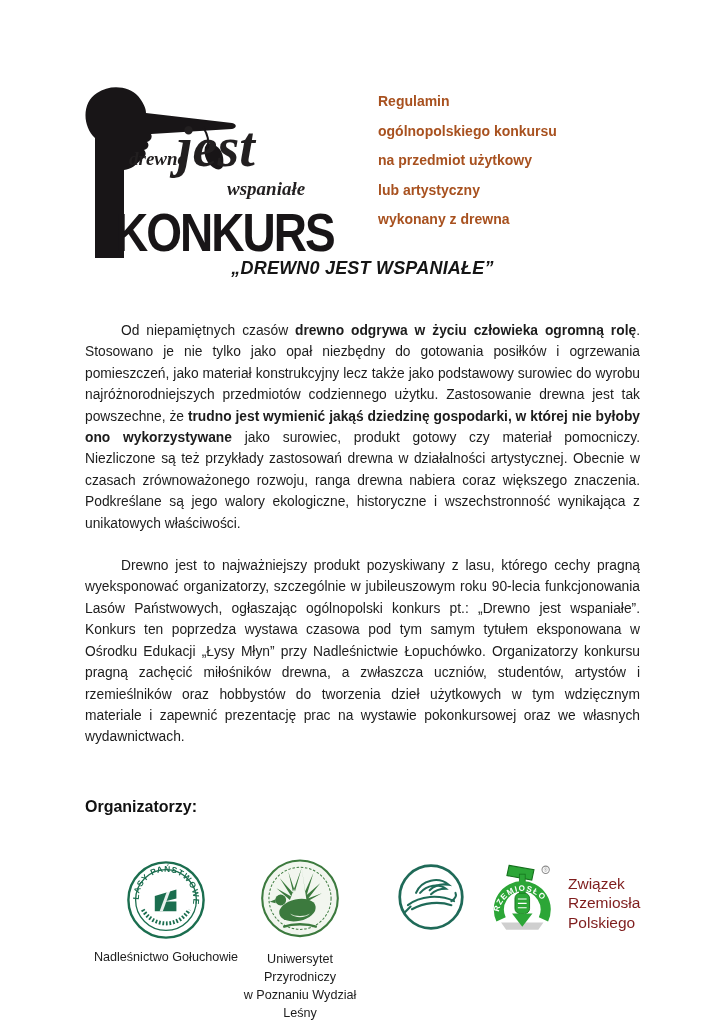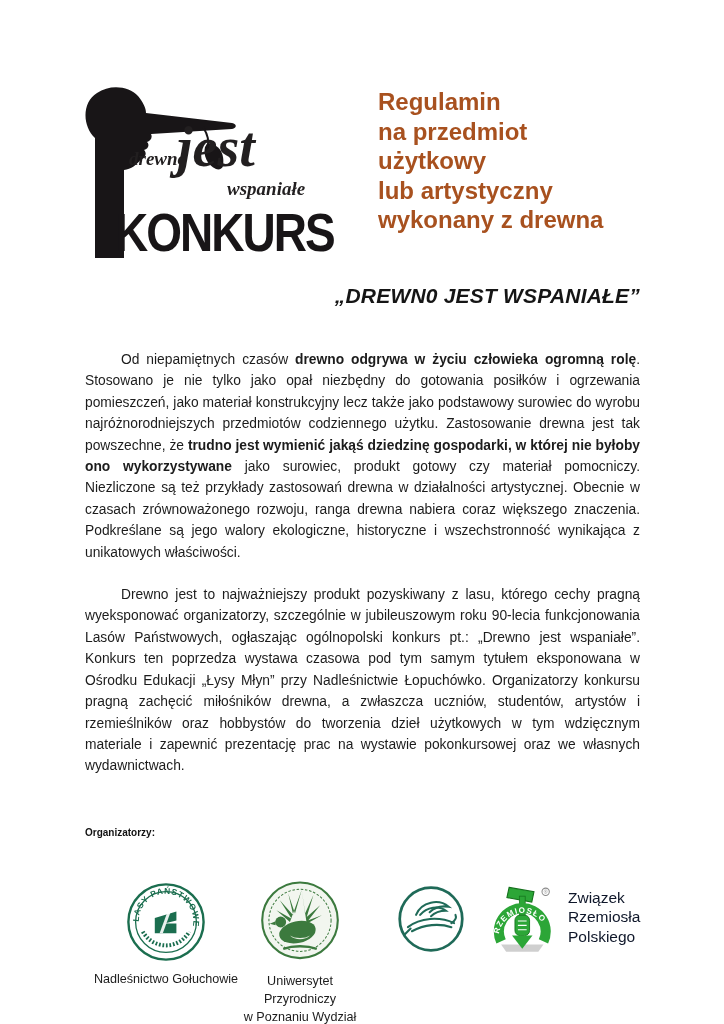--- a/index.html
+++ b/index.html
@@ -18,47 +18,47 @@
   .brandlogo{position:relative;width:235px;height:172px;flex:0 0 auto;}
   .brandlogo svg{position:absolute;left:0;top:0;}
   .lg-word{position:absolute;color:#221f20;white-space:nowrap;}
   .lg-drewno{left:44px;top:62px;font:italic 600 19px "Liberation Serif",serif;}
   .lg-jest{left:92px;top:33px;font:italic 700 56px "Liberation Serif",serif;line-height:1;}
   .lg-wspaniale{left:142px;top:92px;font:italic 600 19px "Liberation Serif",serif;}
   .lg-konkurs{left:30px;top:114px;font:700 46px "Liberation Sans",sans-serif;
     letter-spacing:-2px;transform:scaleY(1.18);transform-origin:left top;color:#181517;}
   .doc-title{
     margin-left:58px;padding-top:1px;width:275px;
-    font-size:24px;font-weight:700;line-height:29.5px;color:#A8511F;
+    font-size:14px;font-weight:700;line-height:29.5px;color:#A8511F;
   }
   
   .heading{
-    margin-top:26px;text-align:right;
-    font-style:italic;font-weight:700;font-size:21px;color:#151515;
+    text-align:center;
+    font-style:italic;font-weight:700;font-size:18px;color:#151515;
     letter-spacing:.2px;
   }
   
   .bodytext{margin-top:41px;}
   .para{
     font-size:13.8px;line-height:21.4px;text-align:justify;
     text-indent:36px;margin:0 0 21px 0;color:#1c1c1c;
   }
   .para b{font-weight:700;}
-  .org-label{margin-top:50px;font-size:10px;font-weight:700;color:#111;}
+  .org-label{margin-top:50px;font-size:16px;font-weight:700;color:#111;}
   
   .org-row{position:relative;margin-top:42px;height:140px;}
   .org{position:absolute;top:0;text-align:center;}
   .org-img{display:flex;justify-content:center;}
   .caption{margin-top:8px;font-size:12.6px;line-height:18px;color:#1c1c1c;}
   .org1{left:0;width:162px;}
   .org2{left:146px;width:138px;}
   .org3{left:282px;width:128px;}
   .org4{left:405px;width:230px;text-align:left;}
   .org4-inner{display:flex;align-items:flex-start;}
-  .zrp-text{margin-left:12px;margin-top:8px;font-size:15.5px;line-height:19.5px;color:#0f172a;}
+  .zrp-text{margin-left:12px;margin-top:16px;font-size:15.5px;line-height:19.5px;color:#7f1d1d;}
   .o1pad{padding-top:2px;} .o3pad{padding-top:5px;} .o4pad{padding-top:3px;}
 </style>
 </head>
 <body>
 
 <div class="page">
 
   <div class="header">
 
     <div class="brandlogo">
@@ -82,20 +82,21 @@
         <path fill="#181517" d="M122,58 C133,57 140,66 138,80 C137,83 134,84 131,83 C122,79 118,69 120,61 Z"></path>
       </svg>
       <span class="lg-word lg-drewno">drewno</span>
       <span class="lg-word lg-jest">jest</span>
       <span class="lg-word lg-wspaniale">wspaniałe</span>
       <span class="lg-word lg-konkurs">KONKURS</span>
     </div>
 
     <div class="doc-title">
       <div>Regulamin</div>
+      <div>ogólnopolskiego konkursu</div>
       <div>na przedmiot użytkowy</div>
       <div>lub artystyczny</div>
       <div>wykonany z drewna</div>
     </div>
   </div>
 
   <div class="heading">„DREWN0 JEST WSPANIAŁE”</div>
 
   <div class="bodytext">
     <p class="para"><span>Od niepamiętnych czasów </span><b>drewno odgrywa w życiu człowieka ogromną rolę</b><span>. Stosowano je nie tylko jako opał niezbędny do gotowania posiłków i ogrzewania pomieszczeń, jako materiał konstrukcyjny lecz także jako podstawowy surowiec do wyrobu najróżnorodniejszych przedmiotów codziennego użytku. Zastosowanie drewna jest tak powszechne, że </span><b>trudno jest wymienić jakąś dziedzinę gospodarki, w której nie byłoby ono wykorzystywane</b><span> jako surowiec, produkt gotowy czy materiał pomocniczy. Niezliczone są też przykłady zastosowań drewna w działalności artystycznej. Obecnie w czasach zrównoważonego rozwoju, ranga drewna nabiera coraz większego znaczenia. Podkreślane są jego walory ekologiczne, historyczne i wszechstronność wynikająca z unikatowych właściwości.</span></p>

